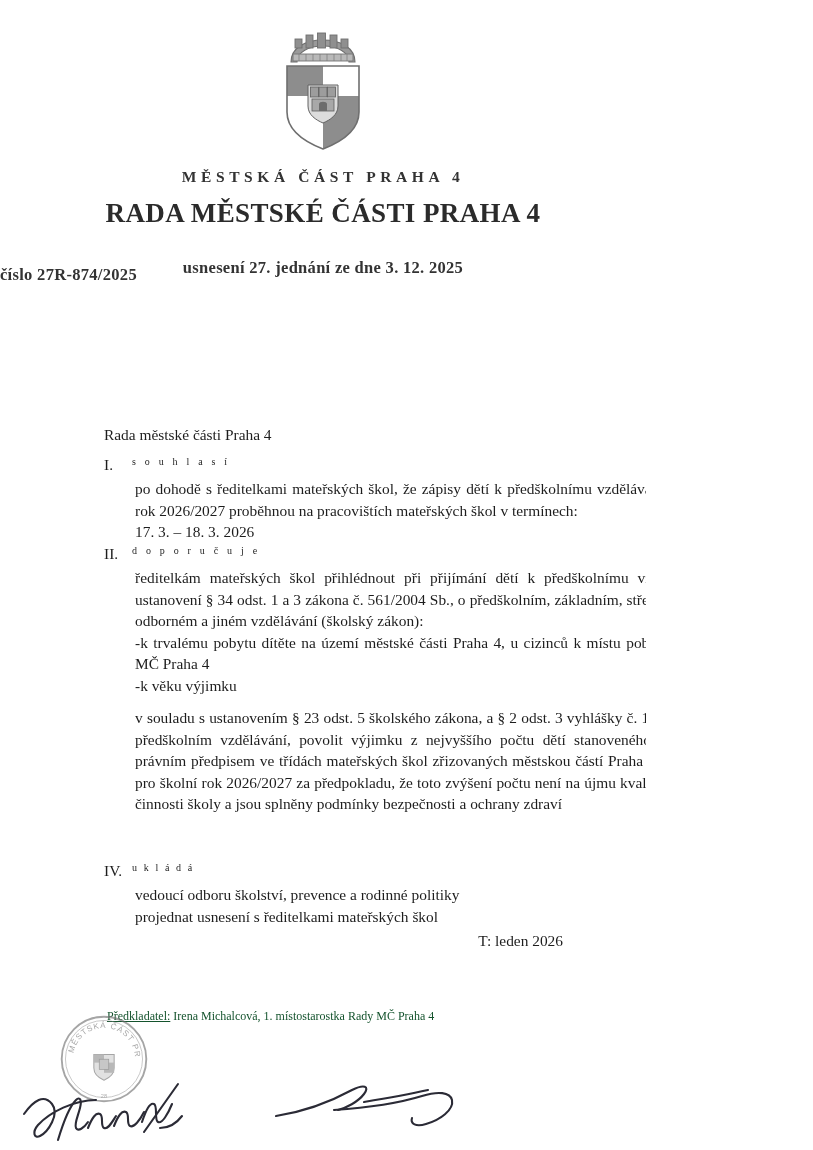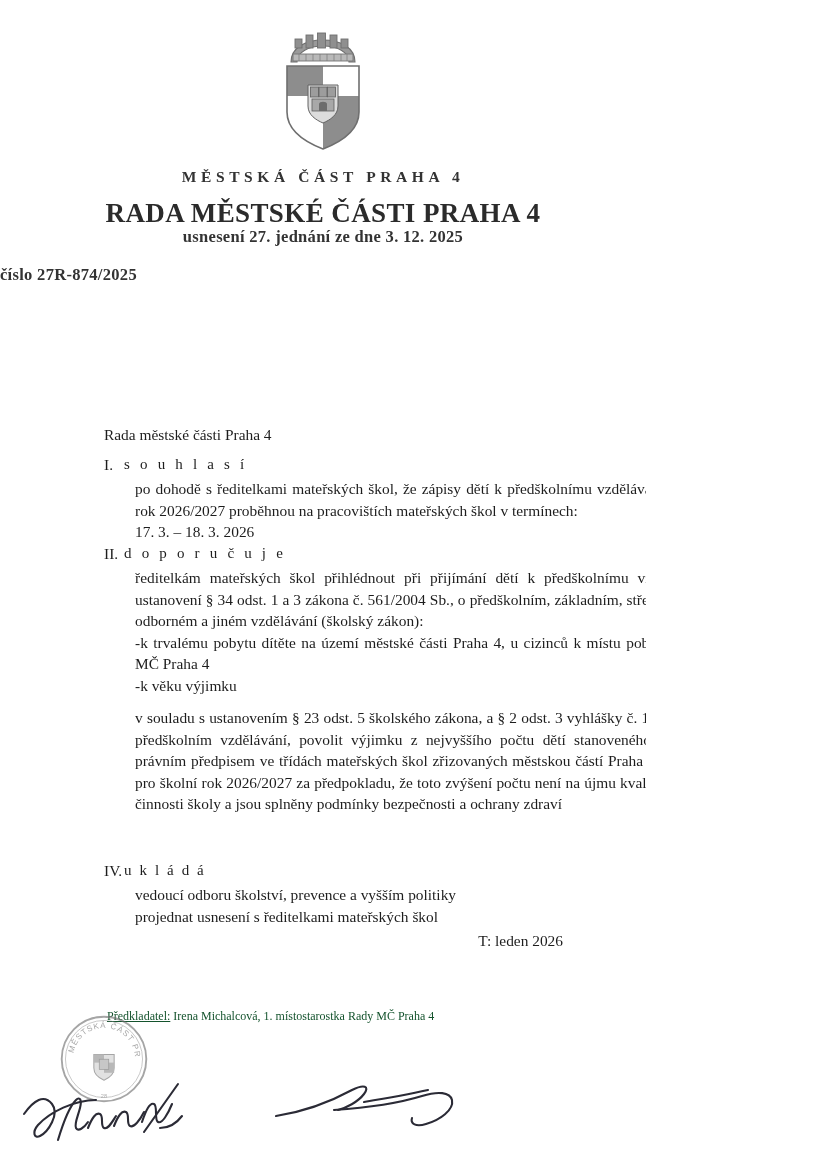--- a/index.html
+++ b/index.html
@@ -55,21 +55,21 @@
     font-family: "Liberation Serif", "DejaVu Serif", serif;
     font-weight: bold;
     font-size: 27px;
     letter-spacing: 0.4px;
     color: #2b2b2b;
   }
   .meet-line {
     position: absolute;
     left: 0;
     right: 0;
-    top: 227px;
+    top: 258px;
     text-align: center;
     font-weight: bold;
     font-size: 16.5px;
     letter-spacing: 0.3px;
     color: #333333;
   }
   .num-line {
     position: absolute;
     left: 0;
     right: 0;
@@ -113,23 +113,23 @@
     font-size: 15.4px;
   }
   .sec-num {
     position: absolute;
     left: 0;
     top: 0;
     font-size: 15.4px;
   }
   .sec-verb {
     position: absolute;
-    left: 20px;
+    left: 28px;
     top: 0;
-    font-size: 15px;
+    font-size: 10px;
     letter-spacing: 3.2px;
   }
   .sec-verb.tight {
     letter-spacing: 2.1px;
   }
   .sec-body {
     margin-left: 31px;
     font-size: 15.4px;
     line-height: 21.6px;
     text-align: justify;
@@ -279,21 +279,21 @@
       <p>v souladu s ustanovením § 23 odst. 5 školského zákona, a § 2 odst. 3 vyhlášky č. 14/2005 Sb., o předškolním vzdělávání, povolit výjimku z nejvyššího počtu dětí stanoveného prováděcím právním předpisem ve třídách mateřských škol zřizovaných městskou částí Praha 4, dle přílohy pro školní rok 2026/2027 za předpokladu, že toto zvýšení počtu není na újmu kvalitě vzdělávací činnosti školy a jsou splněny podmínky bezpečnosti a ochrany zdraví</p>
     </div>
   </div>
 
   <div class="section" id="section-4">
     <div class="sec-head">
       <span class="sec-num">IV.</span>
       <span class="sec-verb tight">u k l á d á</span>
     </div>
     <div class="sec-body">
-      <p class="last-left">vedoucí odboru školství, prevence a vyšším politiky</p>
+      <p class="last-left">vedoucí odboru školství, prevence a rodinné politiky</p>
       <p class="last-left">projednat usnesení s ředitelkami mateřských škol</p>
     </div>
   </div>
 
   <div class="deadline">T: leden 2026</div>
 
   <div class="presenter">
     <span class="lbl">Předkladatel:</span><span> Irena Michalcová, 1. místostarostka Rady MČ Praha 4</span>
   </div>
 

